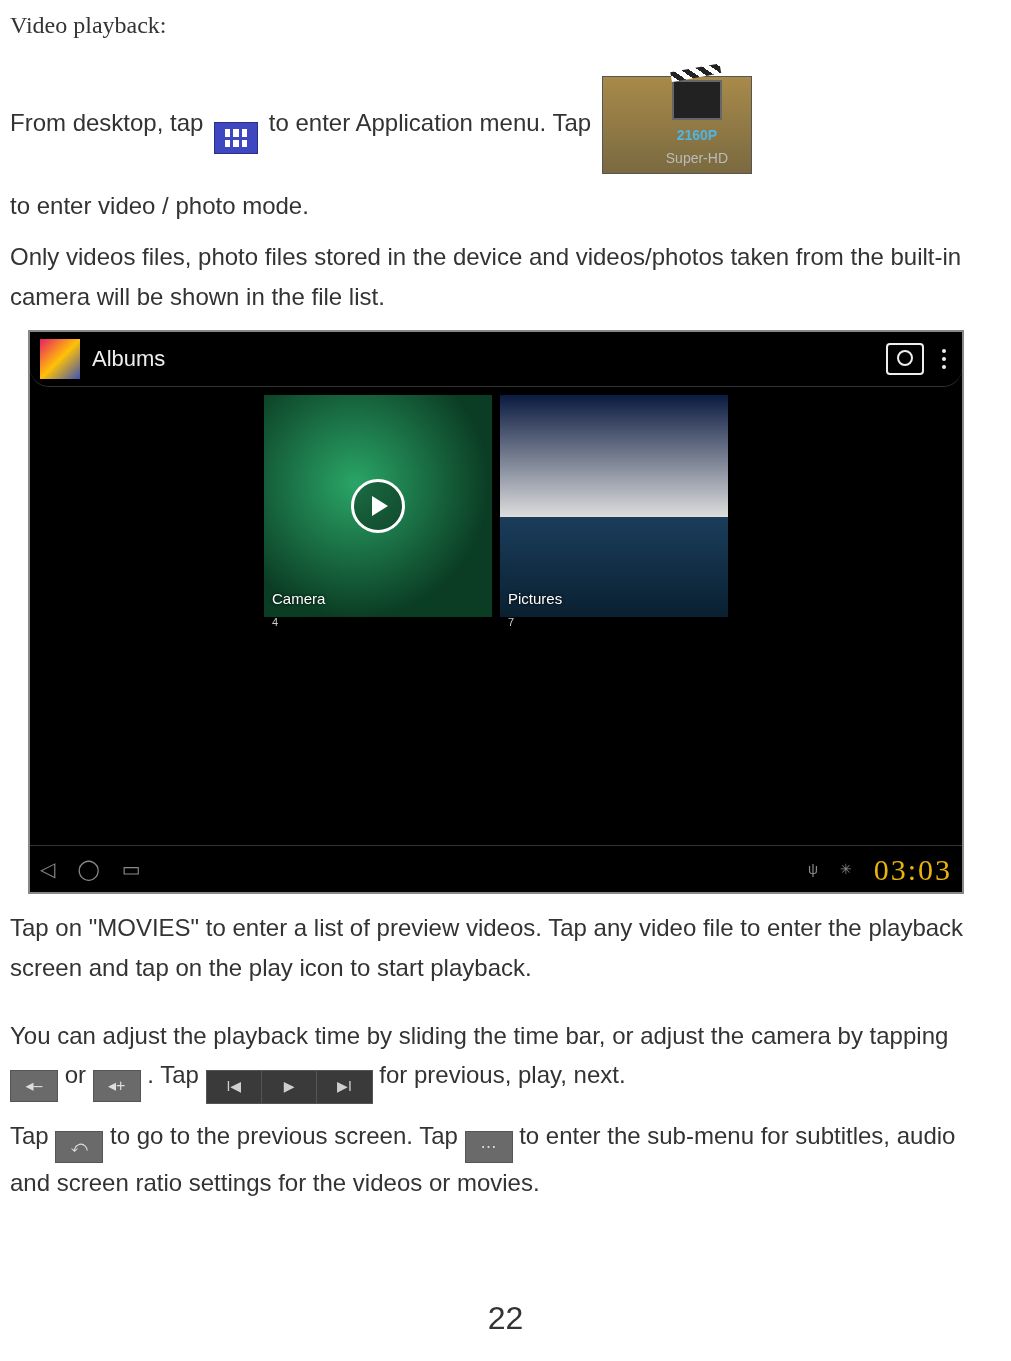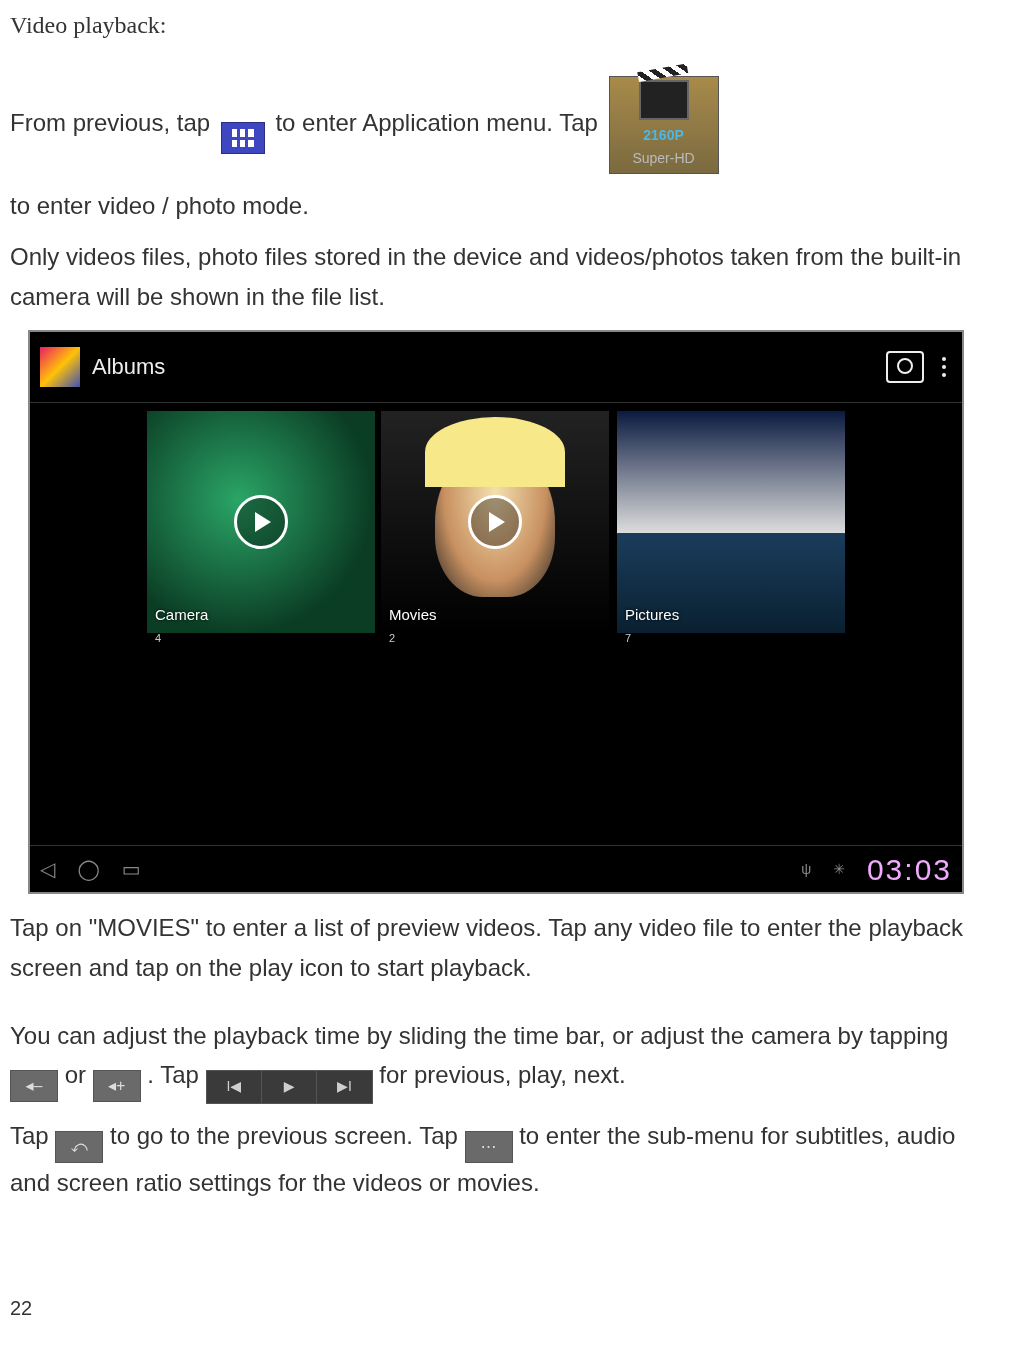--- a/index.html
+++ b/index.html
@@ -46,20 +46,21 @@
     width: 108px; height: 96px;
     background: linear-gradient(to bottom,#a88a4a 0%,#7a6a40 100%);
     border:1px solid #555;
     display:inline-flex;
     flex-direction:column;
     align-items:center;
     justify-content:center;
     font-size:11px;
     color:#c8c8c8;
     vertical-align: middle;
+    padding-left: 40px;
   }
   .media-icon .clap {
     width:46px; height:36px;
     background:#222;
     border:2px solid #666;
     position:relative;
     margin-bottom:4px;
   }
   .media-icon .clap::before{
     content:"";
@@ -78,25 +79,26 @@
     border: 2px solid #888;
     background: #000;
     display:flex;
     flex-direction:column;
     position:relative;
   }
   .ss-header {
     height: 54px;
     display:flex;
     align-items:center;
-    padding:8px 10px;
+    padding:0 10px;
     gap:12px;
     color:#eee;
     font-size:22px;
     border-bottom:1px solid #333;
+    border-radius:19px;
   }
   .ss-header .gallery-icon{
     width:40px;height:40px;
     background:linear-gradient(135deg,#e91e63,#ffc107,#3f51b5);
   }
   .ss-header .spacer{flex:1;}
   .ss-header .camera-btn{
     width:34px;height:28px;
     border:2px solid #eee;
     border-radius:4px;
@@ -159,21 +161,21 @@
     height:46px;
     border-top:1px solid #333;
     display:flex;
     align-items:center;
     padding:0 10px;
     gap:22px;
   }
   .nav-icon{color:#888;font-size:20px;}
   .ss-nav .spacer{flex:1;}
   .clock{
-    color:#f0abfc;font-family:Liberation Sans, sans-serif;font-size:30px;letter-spacing:2px;
+    color:#eab308;font-family:Liberation Serif, serif;font-size:30px;letter-spacing:2px;
   }
   .sig-icon{color:#888;font-size:14px;}
   .small-btn{
     display:inline-block;
     width:46px;height:30px;
     background:#6a6a6a;
     border:1px solid #555;
     vertical-align:-8px;
     color:#ddd;
     text-align:center;
@@ -185,32 +187,32 @@
     width:165px;height:32px;
     background:#3a3a3a;
     border:1px solid #555;
     vertical-align:-8px;
   }
   .triple-btn span{
     flex:1;display:flex;align-items:center;justify-content:center;color:#cfcfcf;font-size:14px;border-right:1px solid #555;
   }
   .triple-btn span:last-child{border-right:none;}
   .page-num{
-    text-align:left;
-    font-size:20px;
+    text-align:center;
+    font-size:32px;
     margin-top:90px;
   }
 </style>
 </head>
 <body>
 
 <p class="section-title">Video playback:</p>
 
 <p class="para">
-  <span>From previous, tap </span>
+  <span>From desktop, tap </span>
   <span class="inline-icon apps-icon">
     <span class="grid">
         <span></span>
         <span></span>
         <span></span>
         <span></span>
         <span></span>
         <span></span>
       </span>
   </span>
@@ -237,28 +239,20 @@
         <span></span>
       </div>
   </div>
   <div class="ss-body">
     <div class="ss-col">
       <div class="album-tile camera">
         <div class="img"></div>
         <div class="play-overlay"></div>
         <div class="label">Camera</div>
         <div class="count">4</div>
-      </div>
-      <div class="album-tile movies">
-        <div class="img">
-            <div class="face"></div>
-          </div>
-        <div class="play-overlay"></div>
-        <div class="label">Movies</div>
-        <div class="count">2</div>
       </div>
     </div>
     <div class="ss-col">
       <div class="album-tile pictures">
         <div class="img"></div>
         <div class="label">Pictures</div>
         <div class="count">7</div>
       </div>
     </div>
   </div>

